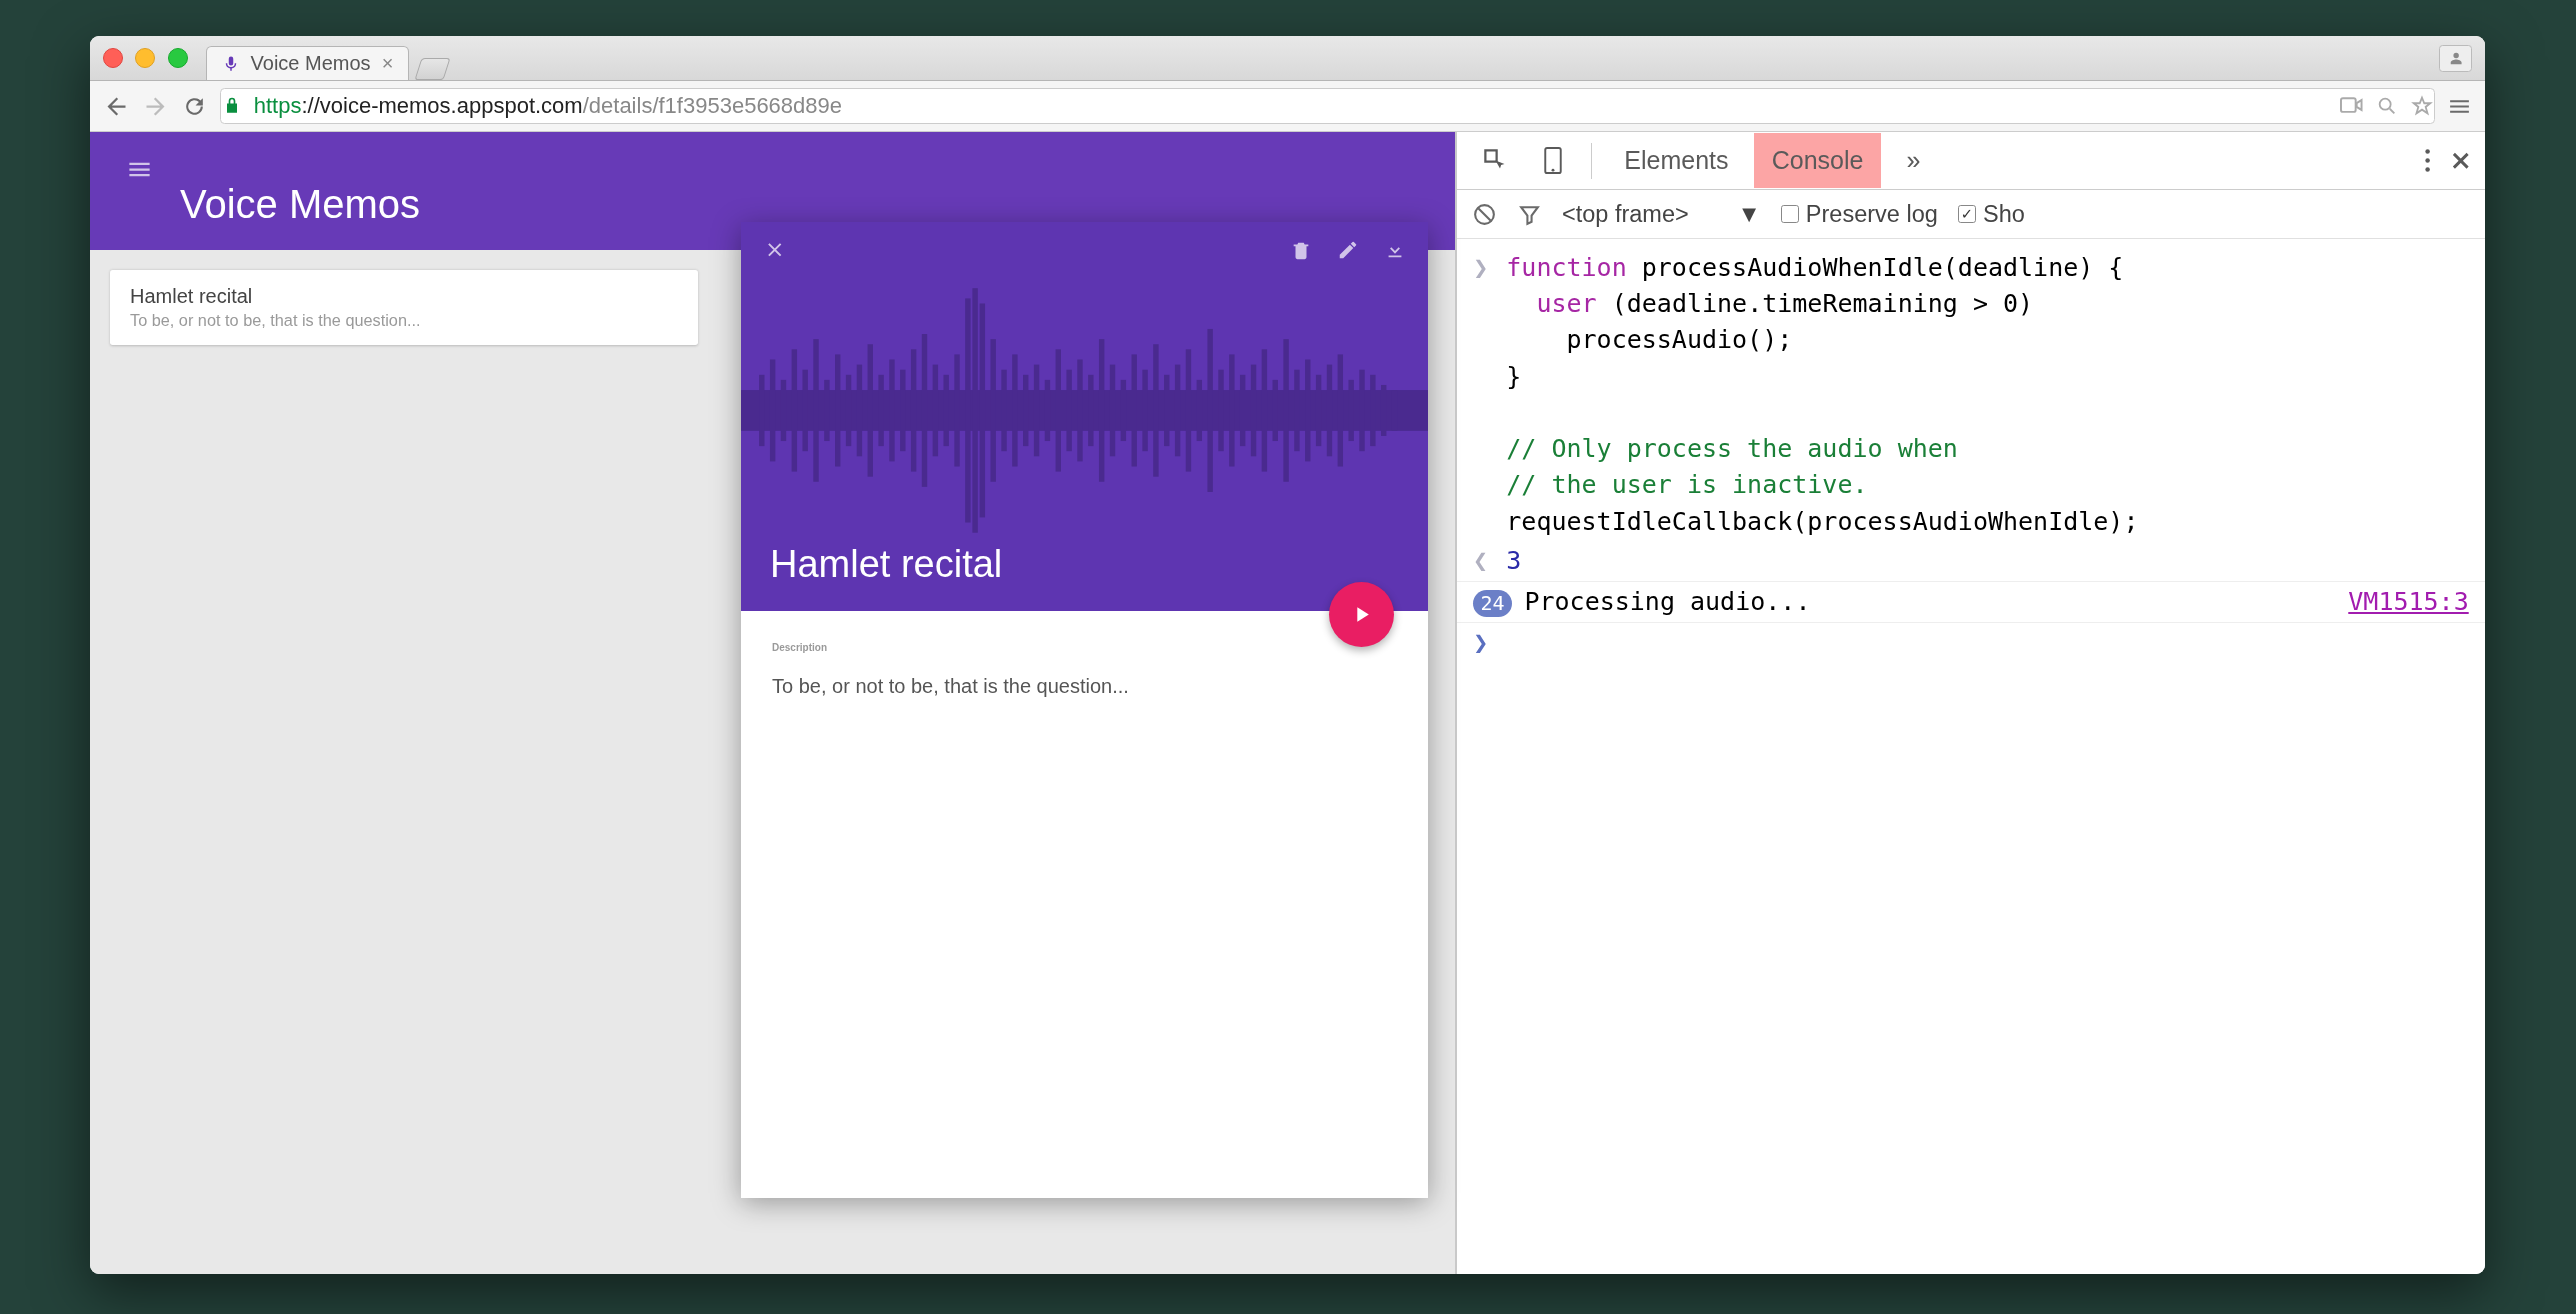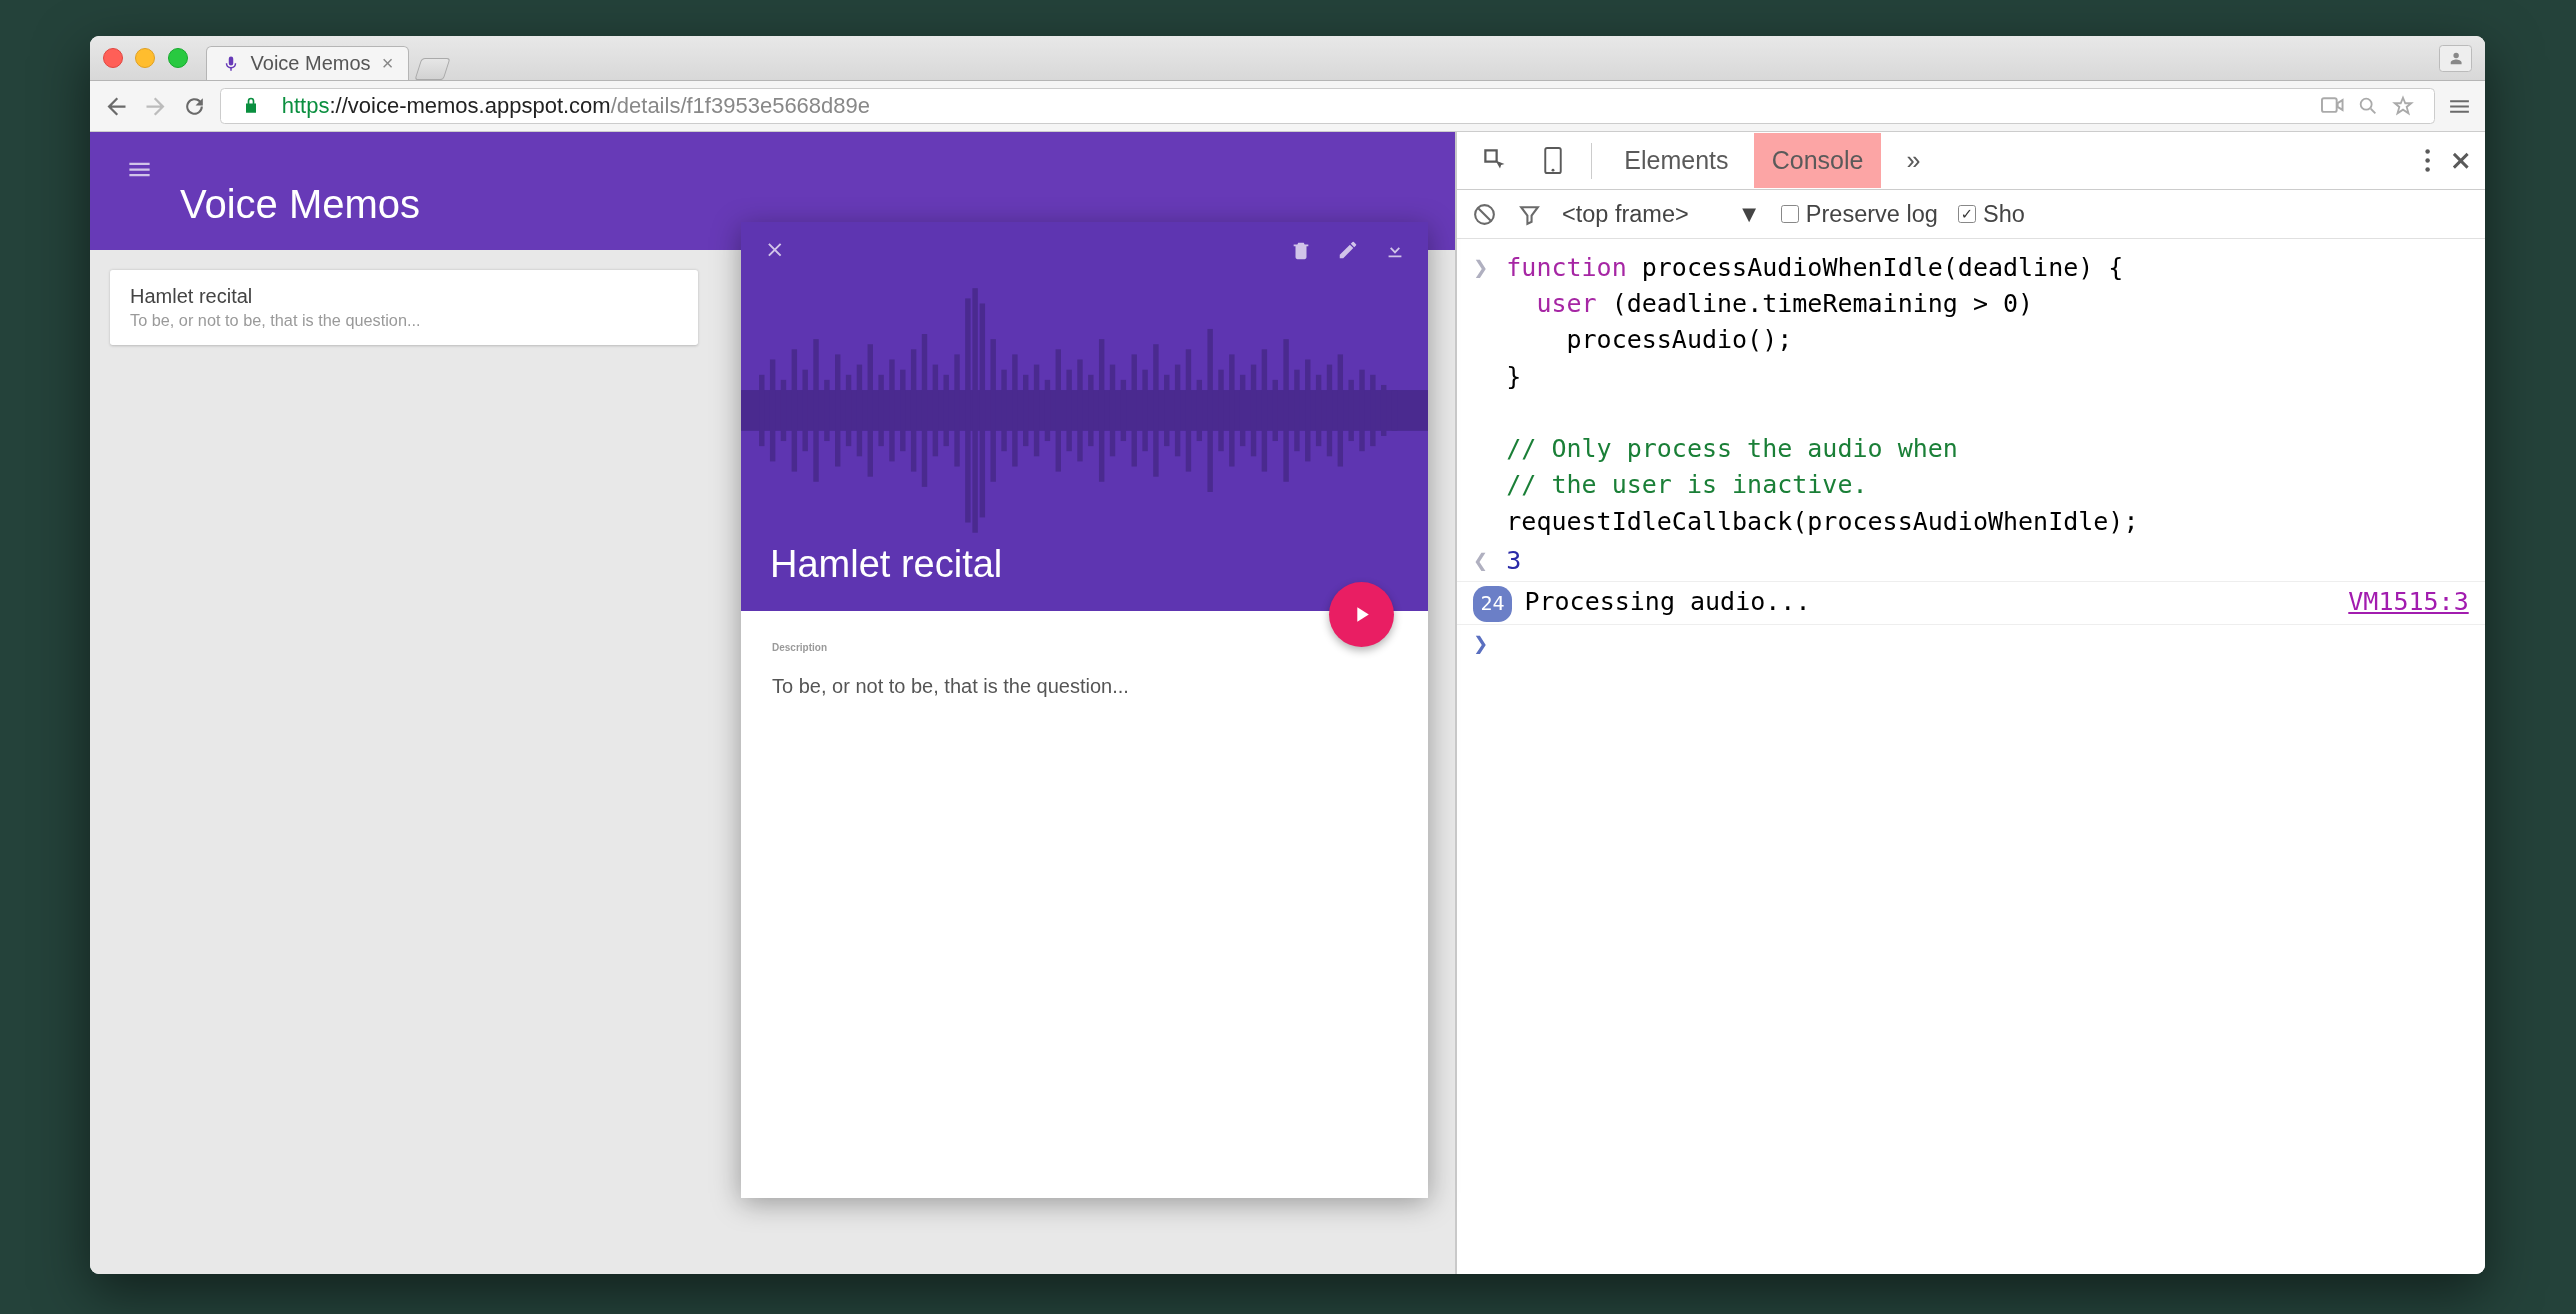--- a/index.html
+++ b/index.html
@@ -56,22 +56,22 @@
 }
 
 .navbar {
   height:51px; background:#f5f5f5; border-bottom:0.9px solid #ccc;
   display:flex; align-items:center; padding:0 12.7px; gap:12.7px;
 }
 .navbtn { color:#6a6a6a; display:flex; align-items:center; }
 .navbtn.disabled { color:#bcbcbc; }
 .omnibox {
   flex:1; height:36px; background:#fff; border:0.9px solid #ccc;
-  border-radius:4.5px; display:flex; align-items:center; padding:0 20px;
-  gap:21px; font-size:22px; color:#333;
+  border-radius:4.5px; display:flex; align-items:center; padding:0 1px;
+  gap:12px; font-size:22px; color:#333;
 }
 .url-green { color:#0a8f3f; }
 .url-host { color:#222; }
 .url-path { color:#888; }
 .ob-right { margin-left:auto; display:flex; gap:12.7px; color:#aaa; }
 .hamburger { color:#6a6a6a; }
 
 .content { flex:1; display:flex; overflow:hidden; }
 .app { width:1365px; background:#e8e8e8; display:flex; flex-direction:column; position:relative; }
 .devtools { flex:1; border-left:2.7px solid #c9c9c9; display:flex; flex-direction:column; background:#fff; }
@@ -135,21 +135,21 @@
 .row { display:flex; align-items:flex-start; padding:1.8px 16.3px; border-bottom:0.9px solid #eee; }
 .row.noborder { border-bottom:none; }
 .gutter { width:33px; color:#b0b0c0; flex-shrink:0; text-align:left; }
 .code { white-space:pre; }
 .kw { color:#a626a4;text-align:right; }
 .cm { color:#1a7f37; }
 .num { color:#2a2aa8; }
 .retarrow { color:#b0b0c0; transform:scaleX(-1); display:inline-block; }
 .badge {
   display:inline-flex; align-items:center; justify-content:center;
-  min-width:38px; height:36px; padding:0 7.2px;
+  min-width:38px; height:27px; padding:0 7.2px;
   background:#6b7fc7; color:#fff; border-radius:13.6px;
   font-size:20px; font-family:inherit;
 }
 .loglink { margin-left:auto; color:#a21caf; text-decoration:underline; }
 svg { display:block; }
 </style>
 </head>
 <body>
 
 <div class="window">

